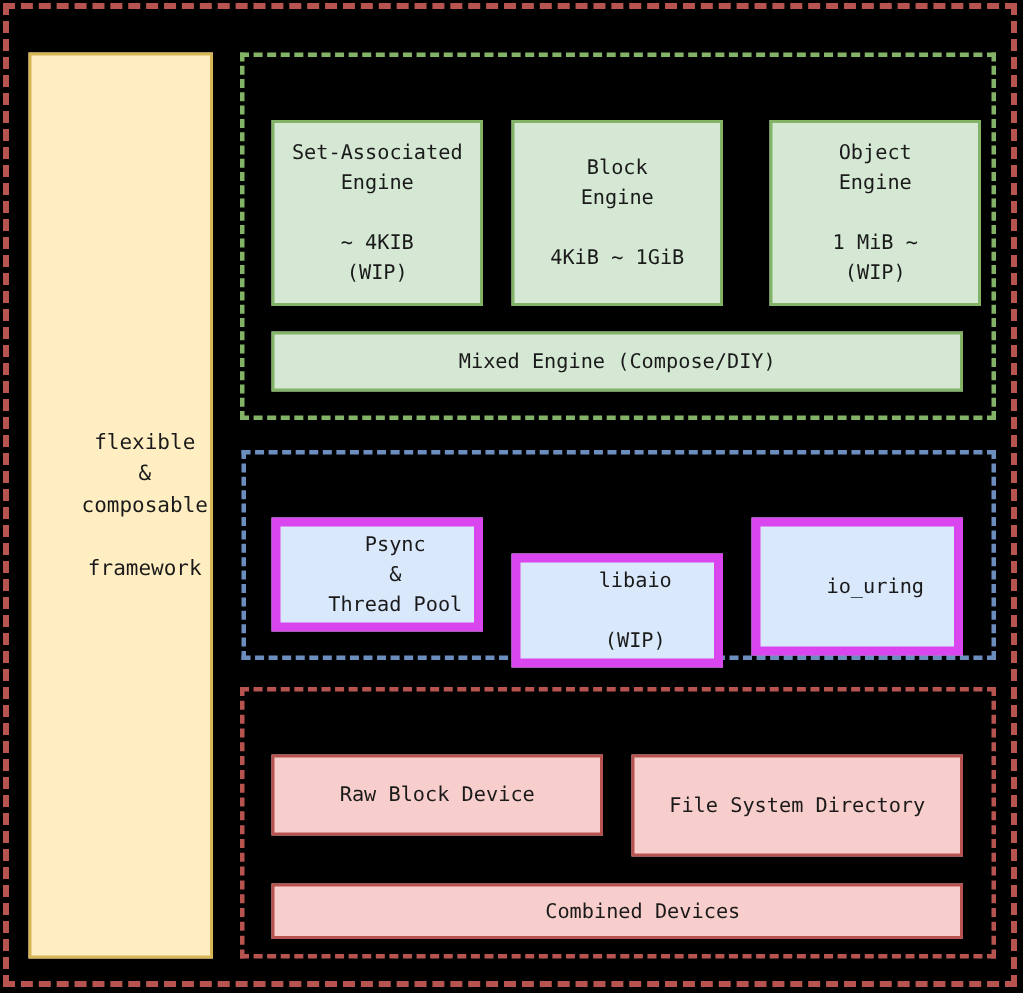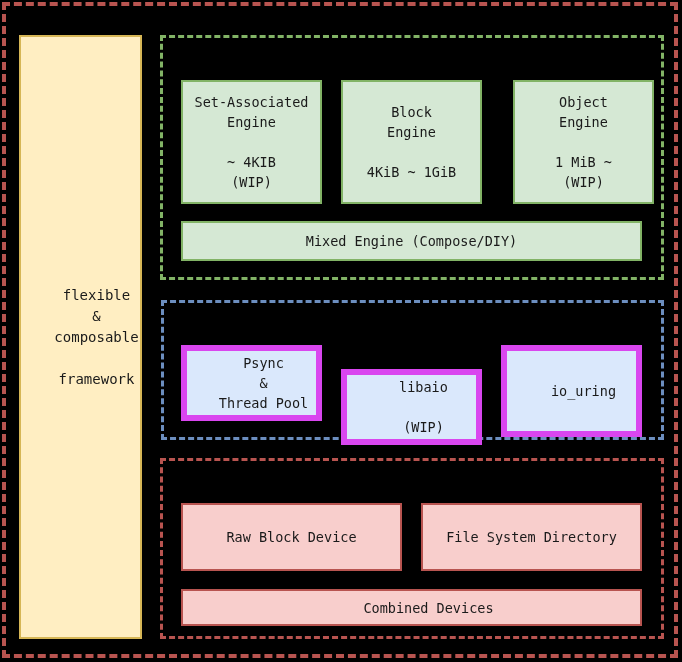--- a/index.html
+++ b/index.html
@@ -112,21 +112,21 @@
   .n-block     { left: 341px; top: 80px;  width: 141px; height: 124px; }
   .n-object    { left: 501px; top: 80px;  width: 141px; height: 124px; margin-left: 12px; }
   .n-mixed     { left: 181px; top: 221px; width: 461px; height: 40px;  }
 
   
   .n-psync     { left: 181px; top: 345px; width: 141px; height: 76px; }
   .n-libaio    { left: 341px; top: 345px; width: 141px; height: 76px; margin-top: 24px; }
   .n-iouring   { left: 501px; top: 345px; width: 141px; height: 92px; }
 
   
-  .n-rawblock  { left: 181px; top: 503px; width: 221px; height: 68px; }
+  .n-rawblock  { left: 181px; top: 503px; width: 221px; height: 54px; }
   .n-fsdir     { left: 421px; top: 503px; width: 221px; height: 68px; text-align: center; }
   .n-combined  { left: 181px; top: 589px; width: 461px; height: 37px; padding-left: 34px; }
 </style>
 </head>
 <body>
 
 <div id="diagram-root">
 
   <div class="outer-frame"></div>
 

